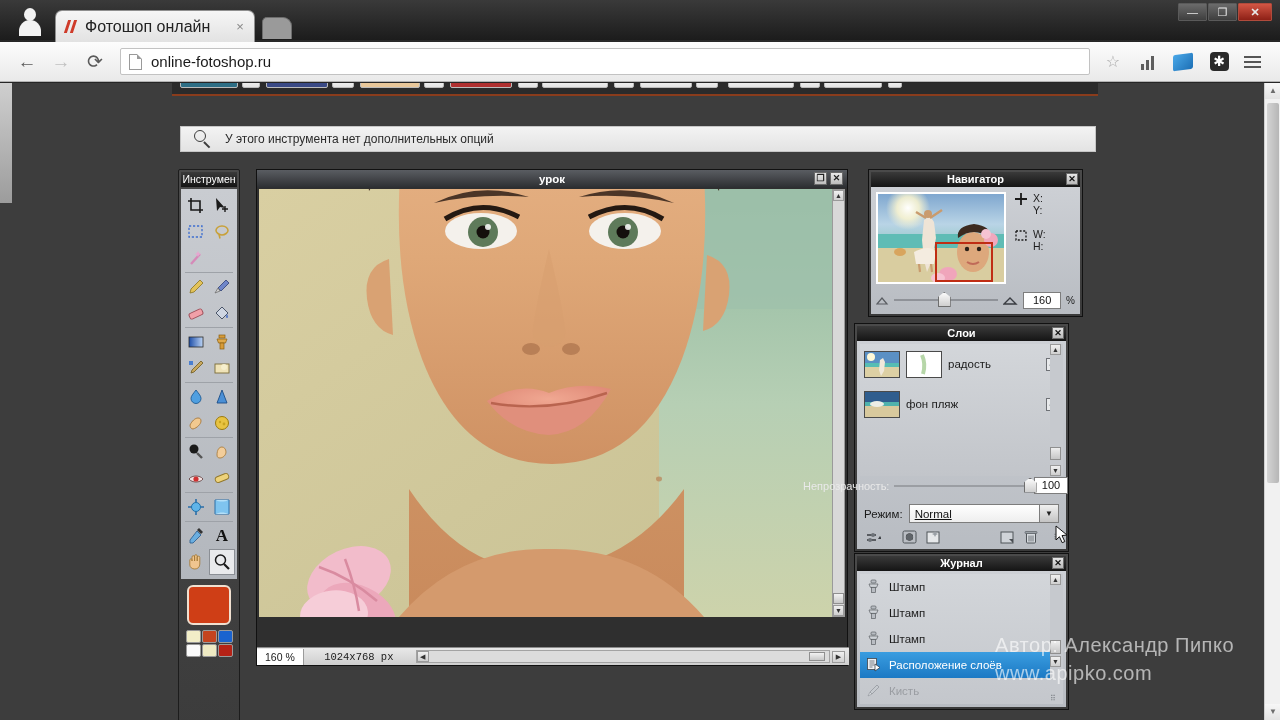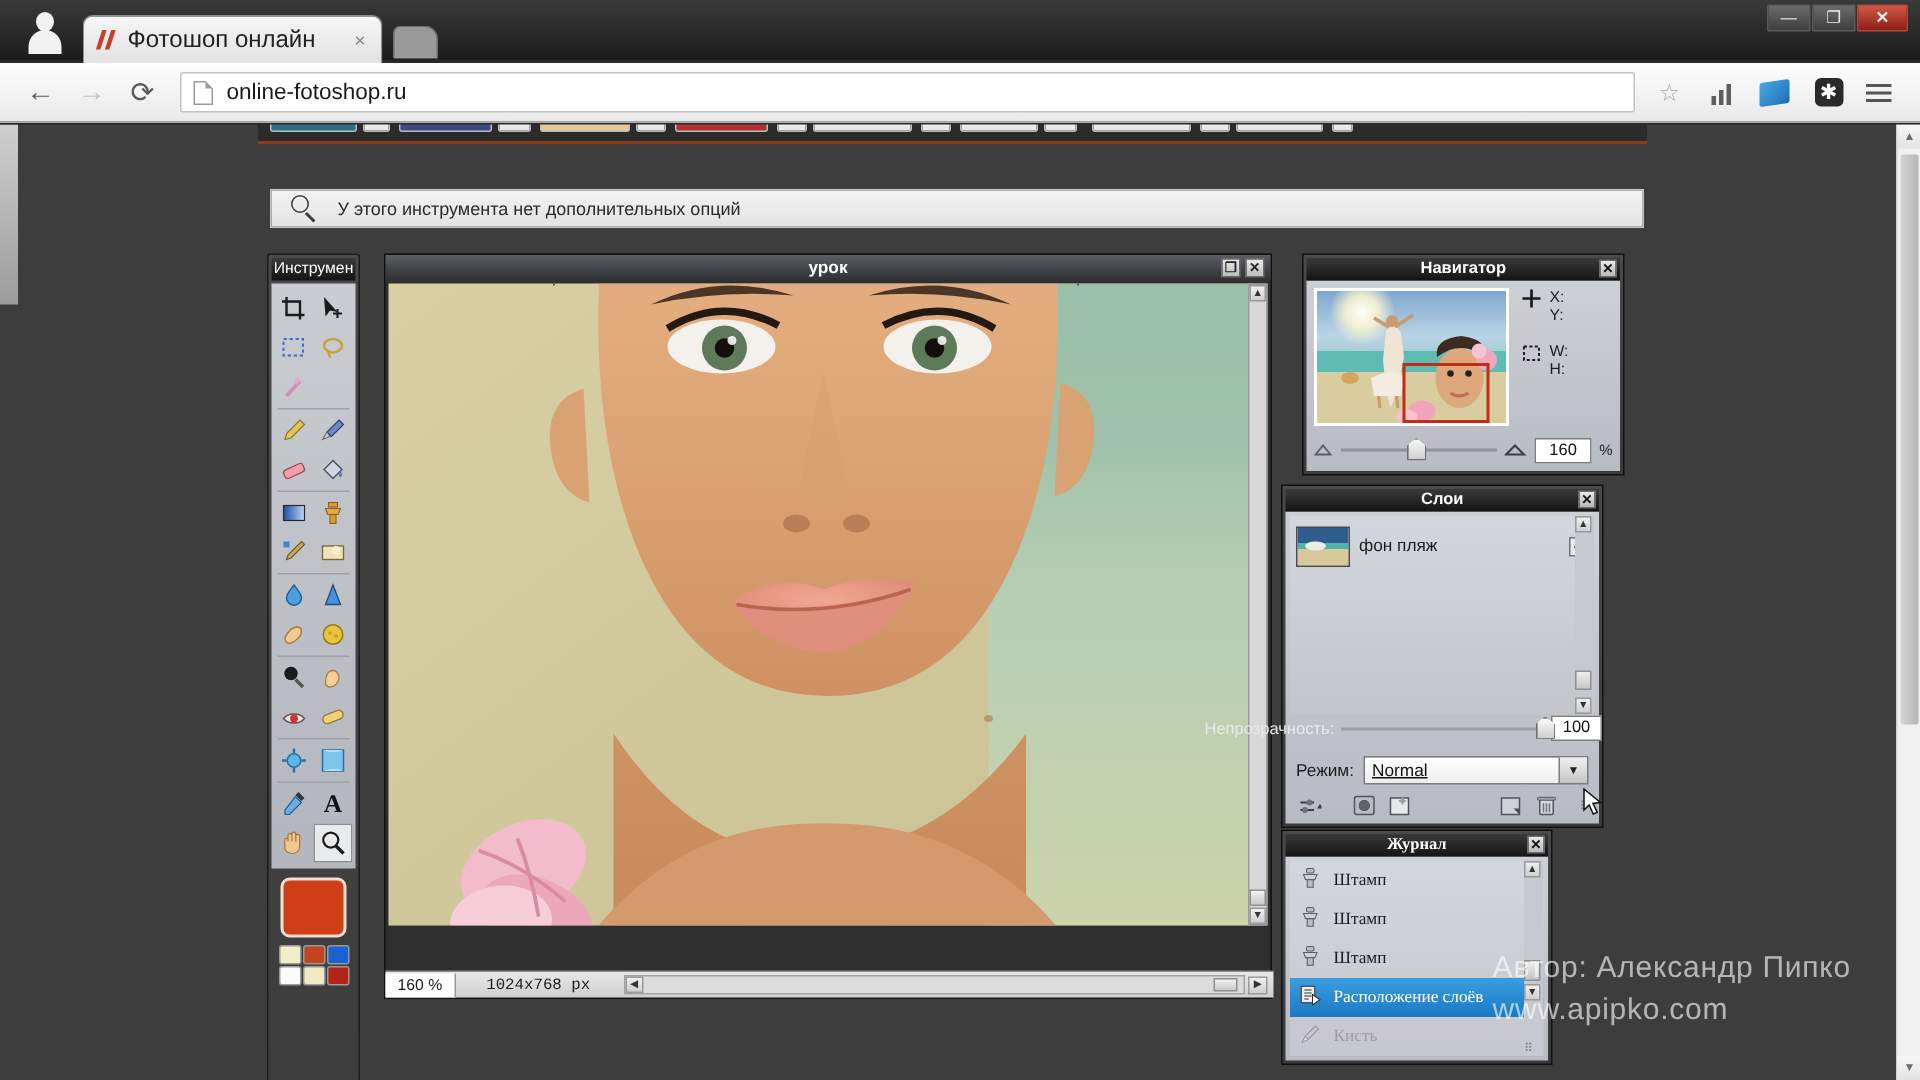--- a/index.html
+++ b/index.html
@@ -333,21 +333,21 @@
   .selarrow{
     position:absolute; right:0; top:0; width:19px; height:17px;
     background:linear-gradient(to bottom,#f0f0f0,#c4c4c4); border-left:1px solid #7d7d7d;
     font-size:8px; text-align:center; line-height:17px; color:#222;
   }
   #layerbtns{
     margin-top:5px; display:flex; align-items:center; gap:8px; padding:0 5px; height:18px;
   }
   .lbtn{ width:16px;height:15px; display:flex;align-items:center;justify-content:center; }
 
-  #histpanel{ left:682px; top:470px; width:181px;font-family:Liberation Serif, serif; }
+  #histpanel{ left:682px; top:470px; width:215px; }
   #histlist{
     background:linear-gradient(to bottom,#d3d6da,#c4c7cc);
     height:130px; position:relative; overflow:hidden;
   }
   .histrow{
     display:flex; align-items:center; height:26px; padding:0 6px; gap:8px;
     font-size:11.5px; color:#1b1b1b;
   }
   .histrow.active{ background:linear-gradient(to bottom,#3a9de0,#1c79c4); color:#fff; }
   .histrow.dim{ color:#9a9da2; }
@@ -822,20 +822,39 @@
       </div>
 
       <div class="rpanel" id="layerspanel">
         <div class="paneltitle">
           <span>Слои</span>
           <span class="pclose">✕</span>
         </div>
         <div class="pbody" style="padding:3px">
           <div id="layerlist">
 
+            <div class="layerrow">
+              <span class="lthumb">
+                <svg width="34" height="25" viewBox="0 0 34 25" preserveAspectRatio="none">
+                    <rect width="34" height="13" fill="#5b90c4"></rect>
+                    <rect y="11" width="34" height="5" fill="#57bdb4"></rect>
+                    <rect y="15" width="34" height="10" fill="#ddd0a4"></rect>
+                    <circle cx="6" cy="5" r="4" fill="#fff9d8"></circle>
+                    <path d="M15 8l3-2 2 4 -1 9 -3 5 -2-6z" fill="#f0e8da"></path>
+                  </svg>
+              </span>
+              <span class="lthumb" style="background:#fff">
+                <svg width="34" height="25" viewBox="0 0 34 25" preserveAspectRatio="none">
+                    <rect width="34" height="25" fill="#fff"></rect>
+                    <path d="M15 3 q4 9 1 19" stroke="#b6d6a8" stroke-width="4" fill="none"></path>
+                  </svg>
+              </span>
+              <span class="lname">радость</span>
+              <span class="lcheck">✓</span>
+            </div>
 
             <div class="layerrow">
               <span class="lthumb">
                 <svg width="34" height="25" viewBox="0 0 34 25" preserveAspectRatio="none">
                     <rect width="34" height="12" fill="#2f5d8e"></rect>
                     <rect y="10" width="34" height="5" fill="#4fb2ac"></rect>
                     <rect y="14" width="34" height="11" fill="#d8c99d"></rect>
                     <ellipse cx="12" cy="12" rx="7" ry="3" fill="#eceee6"></ellipse>
                   </svg>
               </span>

